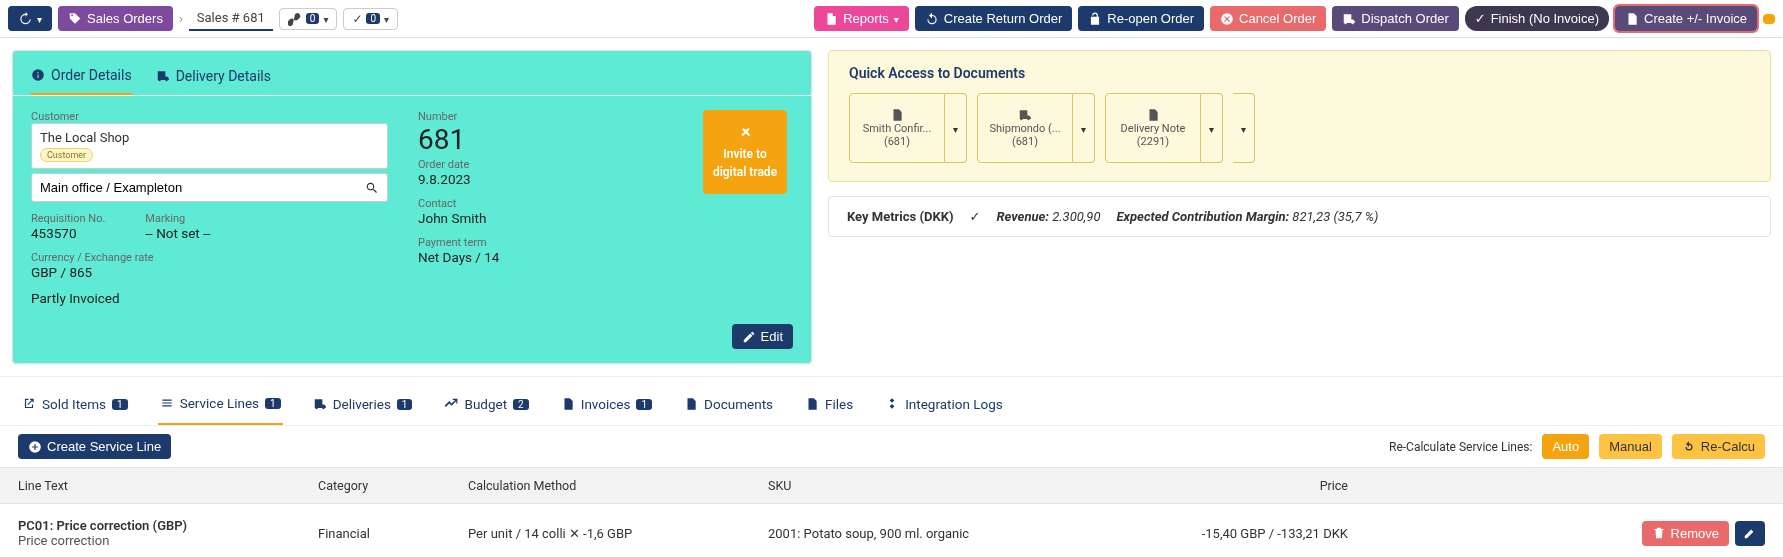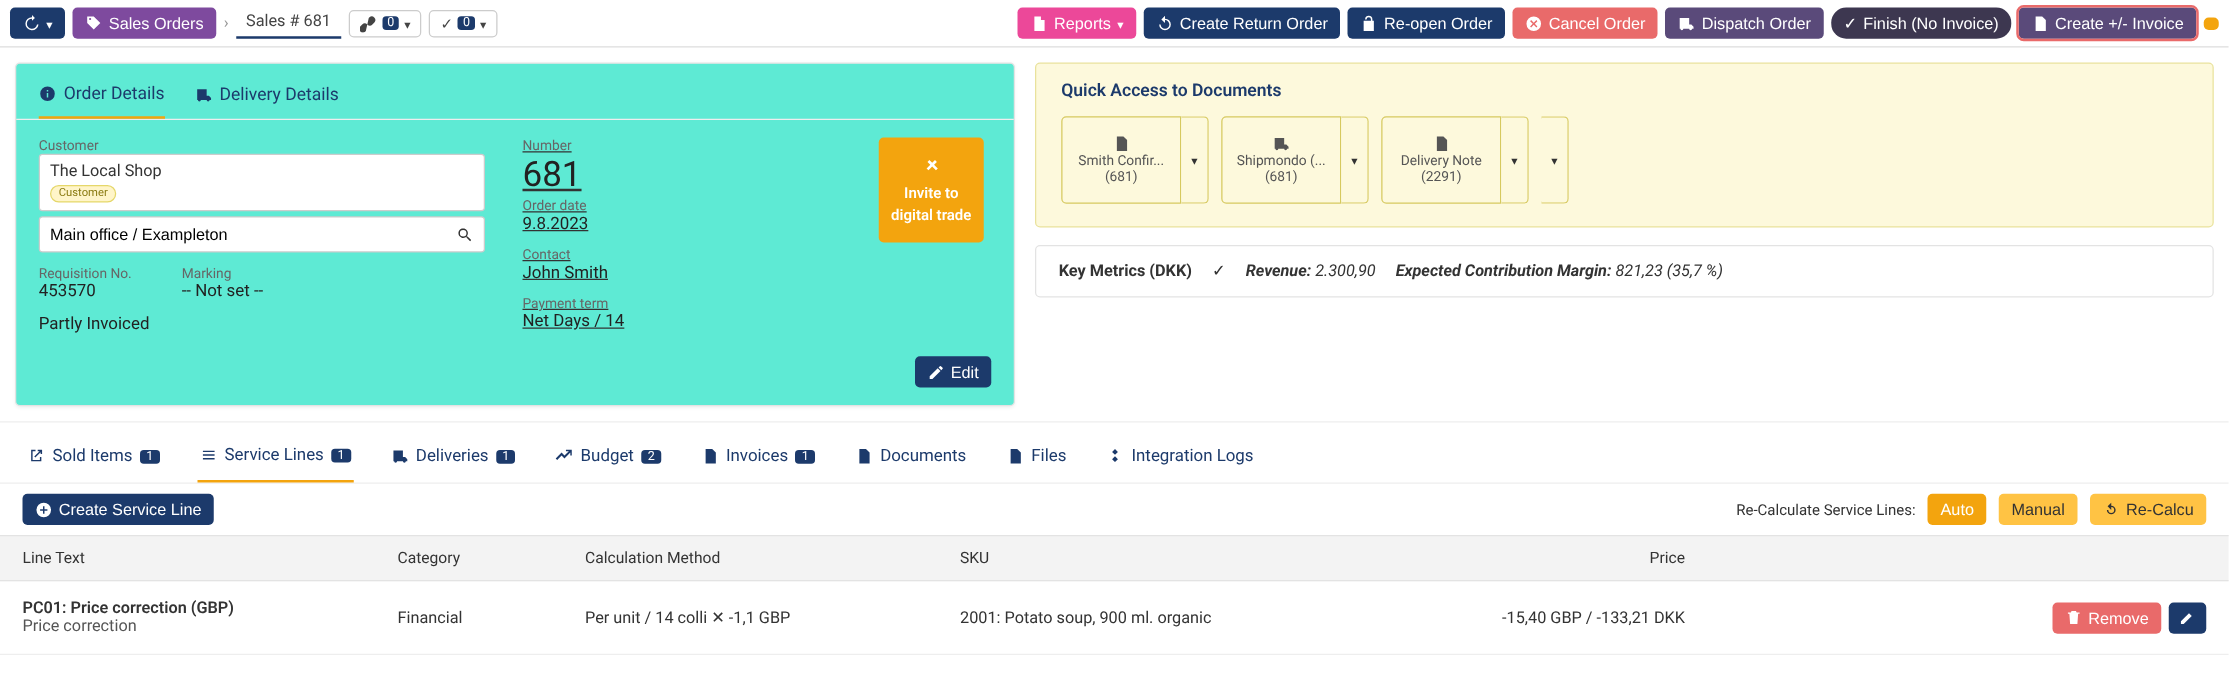--- a/index.html
+++ b/index.html
@@ -210,24 +210,28 @@
           <div>
             <div class="field-label">Requisition No.</div>
             <div class="field-value">453570</div>
           </div>
           <div>
             <div class="field-label">Marking</div>
             <div class="field-value">-- Not set --</div>
           </div>
         </div>
         <div>
+          <div class="field-label">Currency / Exchange rate</div>
+          <div class="field-value">GBP / 865</div>
+        </div>
+        <div>
           <div class="field-value">Partly Invoiced</div>
         </div>
       </div>
-      <div class="card-col" style="flex:1;text-decoration:underline;">
+      <div class="card-col" style="flex:1;">
         <div>
           <div class="field-label">Number</div>
           <div class="big-number">681</div>
           <div class="field-label" style="margin-top:2px;">Order date</div>
           <div class="field-value">9.8.2023</div>
         </div>
         <div>
           <div class="field-label">Contact</div>
           <div class="field-value">John Smith</div>
         </div>
@@ -404,21 +408,21 @@
   <div class="col-sku">SKU</div>
   <div class="col-price">Price</div>
   <div class="col-actions"></div>
 </div>
 <div class="table-row">
   <div class="col-line">
     <div style="font-weight:600;">PC01: Price correction (GBP)</div>
     <div style="color:#555;">Price correction</div>
   </div>
   <div class="col-cat">Financial</div>
-  <div class="col-calc">Per unit / 14 colli ✕ -1,1 GBP</div>
+  <div class="col-calc">Per unit / 14 colli ✕ -1,6 GBP</div>
   <div class="col-sku">2001: Potato soup, 900 ml. organic</div>
   <div class="col-price">-15,40 GBP / -133,21 DKK</div>
   <div class="col-actions">
     <button class="btn btn-remove">
       <svg class="icon" viewBox="0 0 24 24">
           <path d="M6 7h12l-1 14H7L6 7zm3-4h6l1 2h4v2H4V5h4l1-2z"></path>
         </svg>
       <span>Remove</span>
     </button>
     <button class="btn btn-dark" style="padding:5px 8px;">

